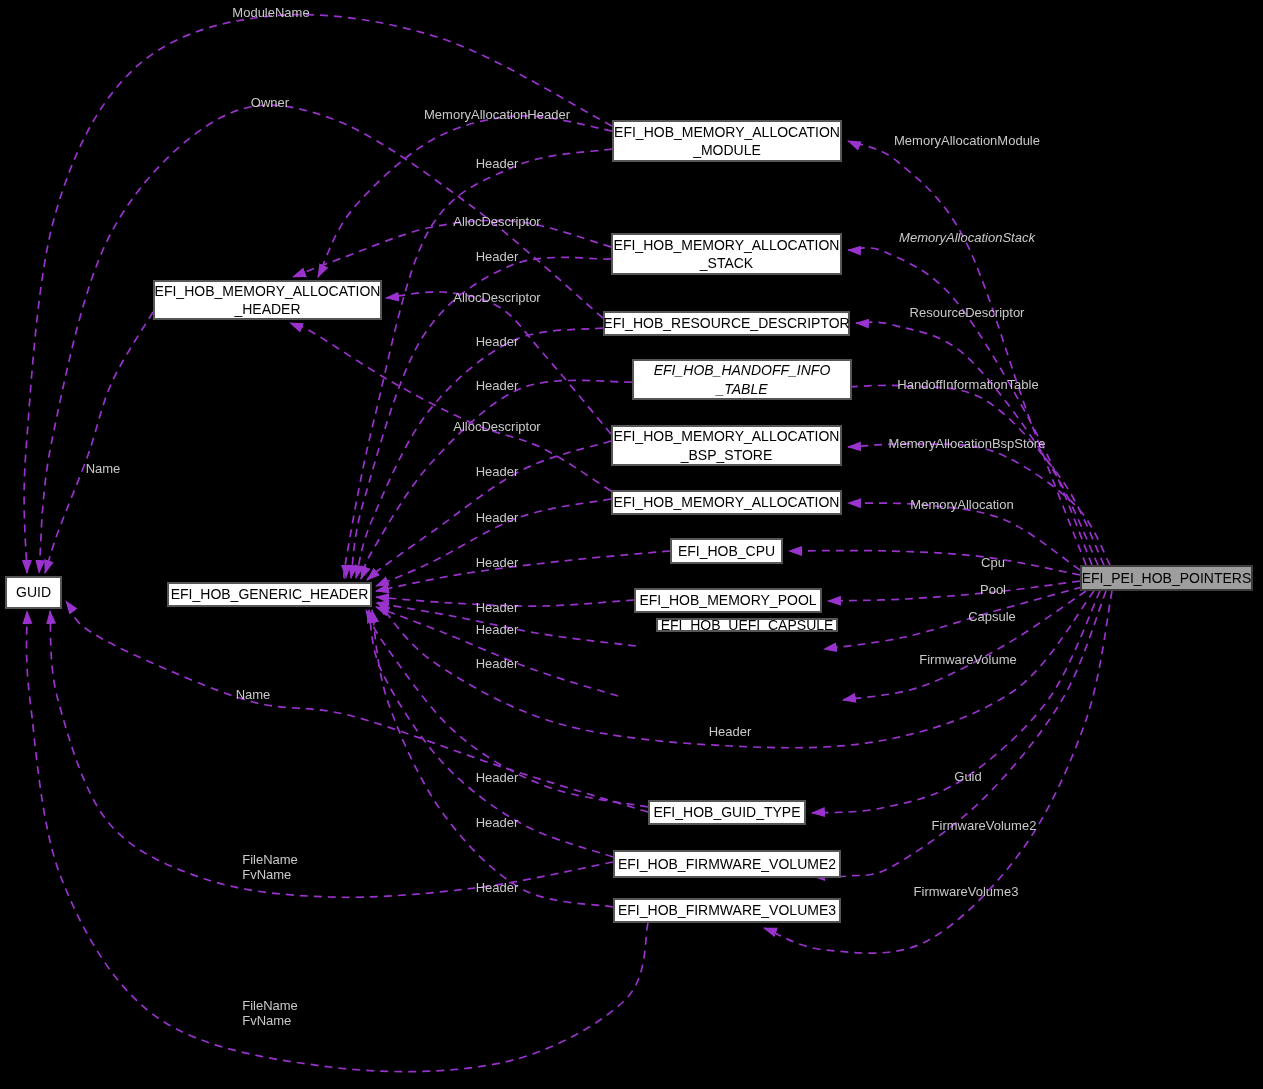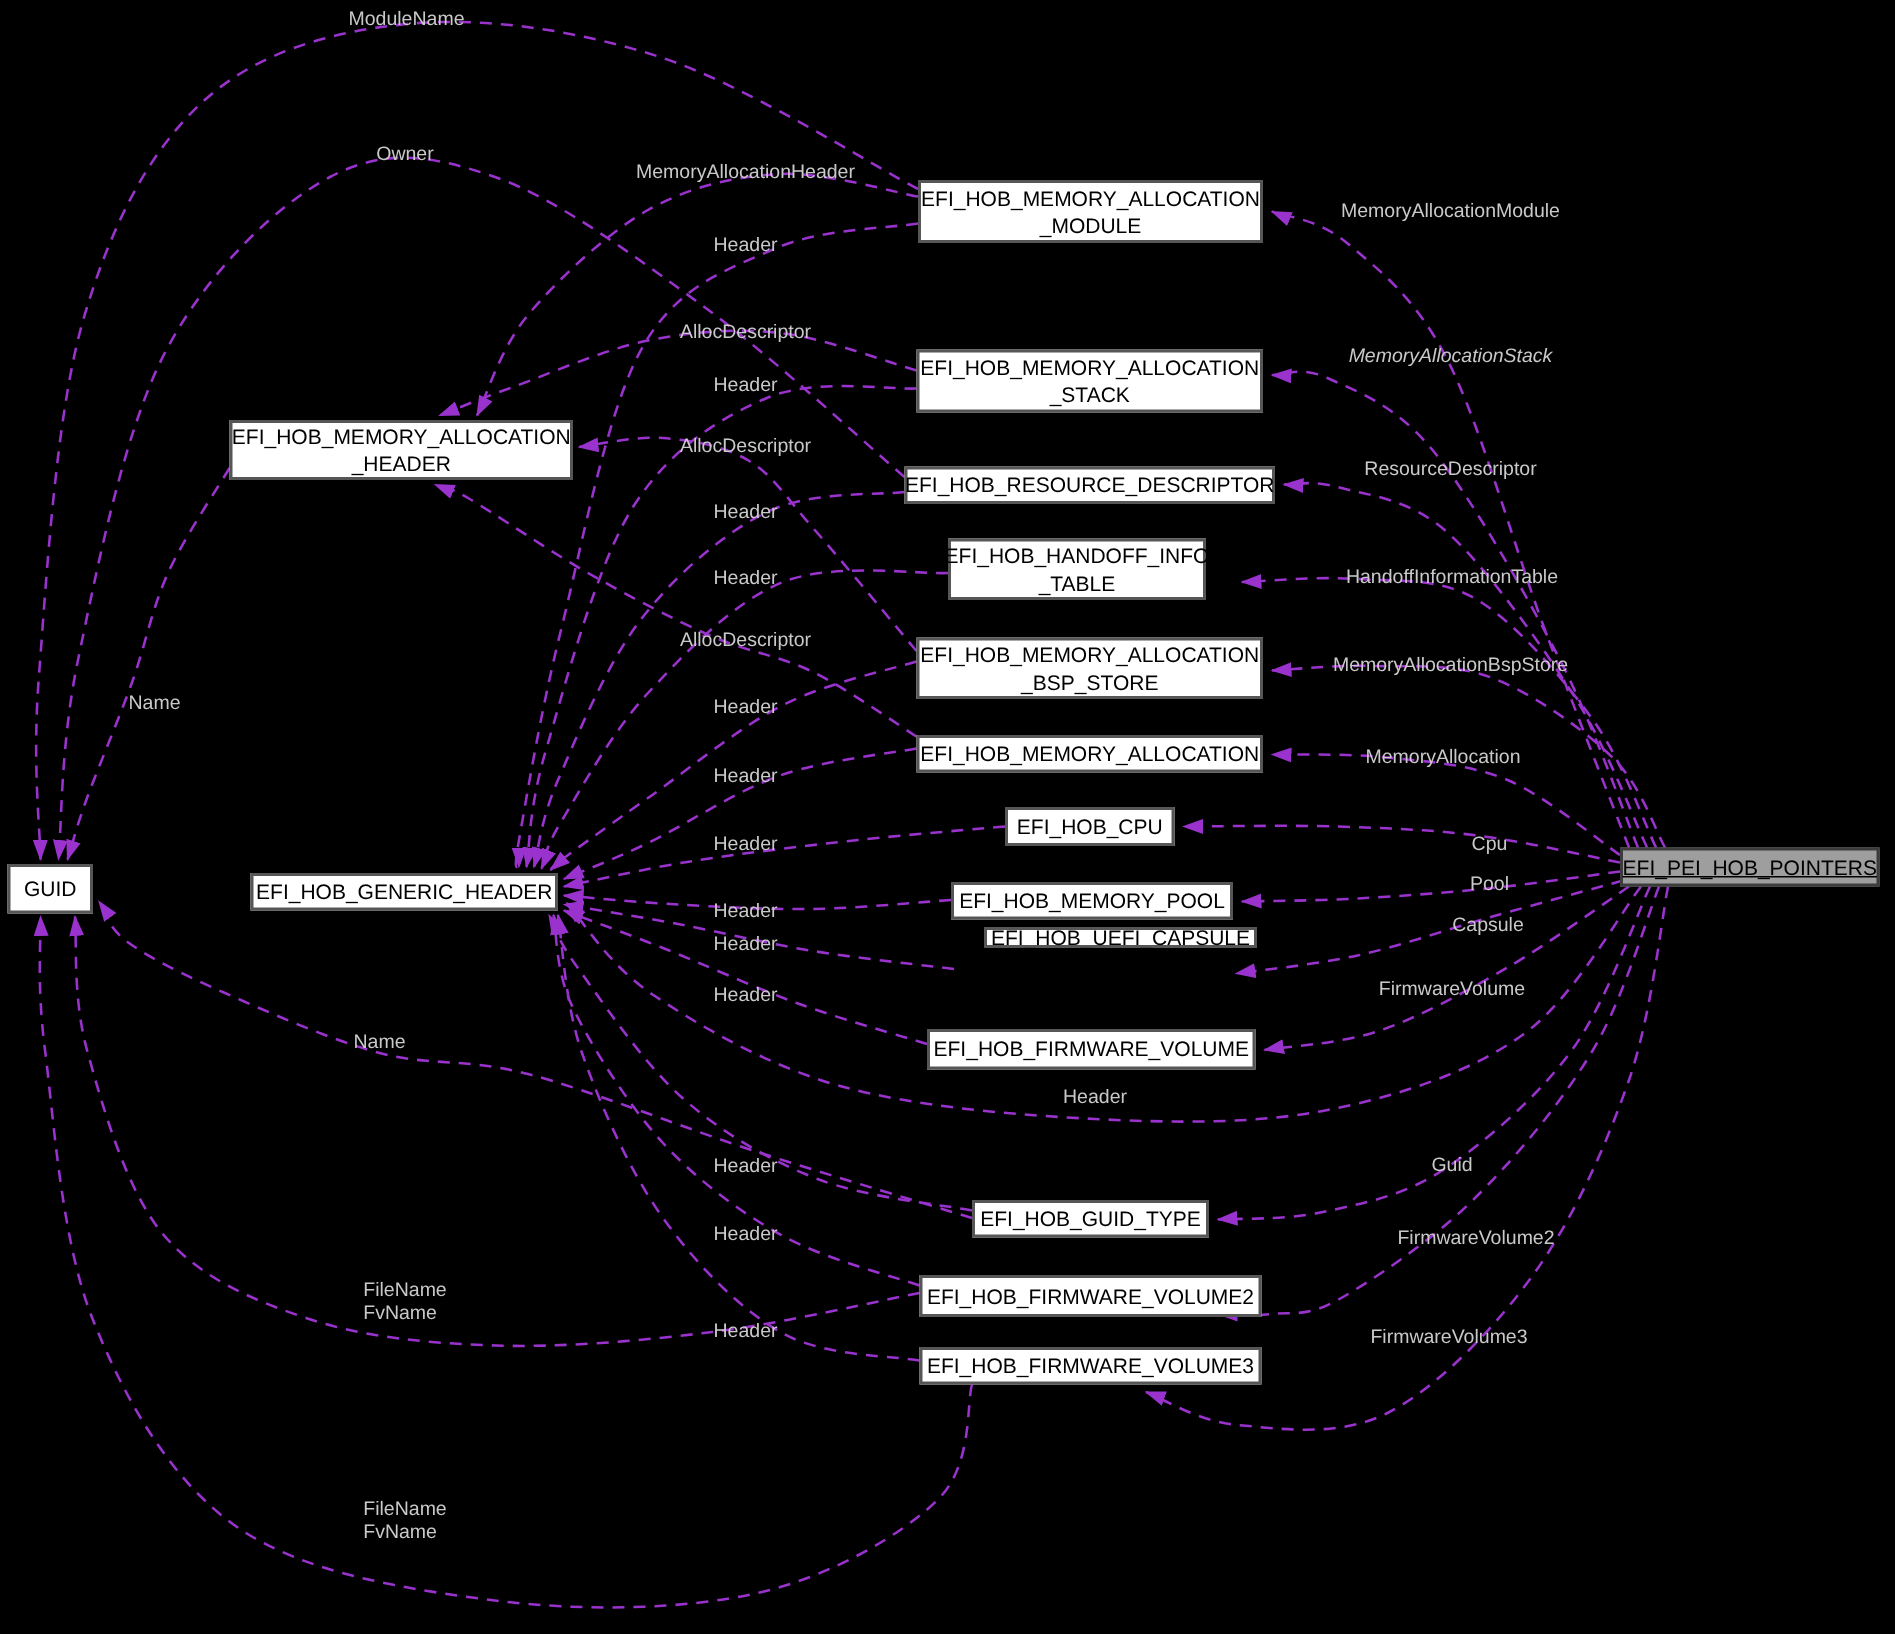--- a/index.html
+++ b/index.html
@@ -104,26 +104,25 @@
 FvName</div>
     <div class="node" style="left: 5px; top: 576px; width: 57px; height: 33px;">GUID</div>
     <div class="node" style="left: 167px; top: 582px; width: 205px; height: 25px;">EFI_HOB_GENERIC_HEADER</div>
     <div class="node" style="left: 153px; top: 280px; width: 229px; height: 40px;">EFI_HOB_MEMORY_ALLOCATION
 _HEADER</div>
     <div class="node" style="left: 612px; top: 120px; width: 230px; height: 42px;">EFI_HOB_MEMORY_ALLOCATION
 _MODULE</div>
     <div class="node" style="left: 611px; top: 233px; width: 231px; height: 42px;">EFI_HOB_MEMORY_ALLOCATION
 _STACK</div>
     <div class="node" style="left: 603px; top: 311px; width: 247px; height: 25px;">EFI_HOB_RESOURCE_DESCRIPTOR</div>
-    <div class="node" style="left: 632px; top: 359px; width: 172px; height: 41px;">EFI_HOB_HANDOFF_INFO
+    <div class="node" style="left: 632px; top: 359px; width: 220px; height: 41px; font-style: italic;">EFI_HOB_HANDOFF_INFO
 _TABLE</div>
     <div class="node" style="left: 611px; top: 425px; width: 231px; height: 41px;">EFI_HOB_MEMORY_ALLOCATION
 _BSP_STORE</div>
     <div class="node" style="left: 611px; top: 490px; width: 231px; height: 25px;">EFI_HOB_MEMORY_ALLOCATION</div>
     <div class="node" style="left: 670px; top: 538px; width: 113px; height: 26px;">EFI_HOB_CPU</div>
     <div class="node" style="left: 634px; top: 588px; width: 188px; height: 25px;">EFI_HOB_MEMORY_POOL</div>
     <div class="node" style="left: 636px; top: 618px; width: 182px; height: 14px; margin-left: 20px;">EFI_HOB_UEFI_CAPSULE</div>
-    <div class="node" style="left: 618px; top: 686px; width: 219px; height: 27px;">EFI_HOB_FIRMWARE_VOLUME</div>
     <div class="node" style="left: 648px; top: 800px; width: 158px; height: 25px;">EFI_HOB_GUID_TYPE</div>
     <div class="node" style="left: 613px; top: 850px; width: 228px; height: 28px;">EFI_HOB_FIRMWARE_VOLUME2</div>
     <div class="node" style="left: 613px; top: 898px; width: 228px; height: 25px;">EFI_HOB_FIRMWARE_VOLUME3</div>
-    <div class="node focus" style="left: 1080px; top: 565px; width: 173px; height: 26px; text-decoration: underline;">EFI_PEI_HOB_POINTERS</div>
+    <div class="node focus" style="left: 1080px; top: 565px; width: 173px; height: 26px;">EFI_PEI_HOB_POINTERS</div>
   </div>
 
 </body></html>

